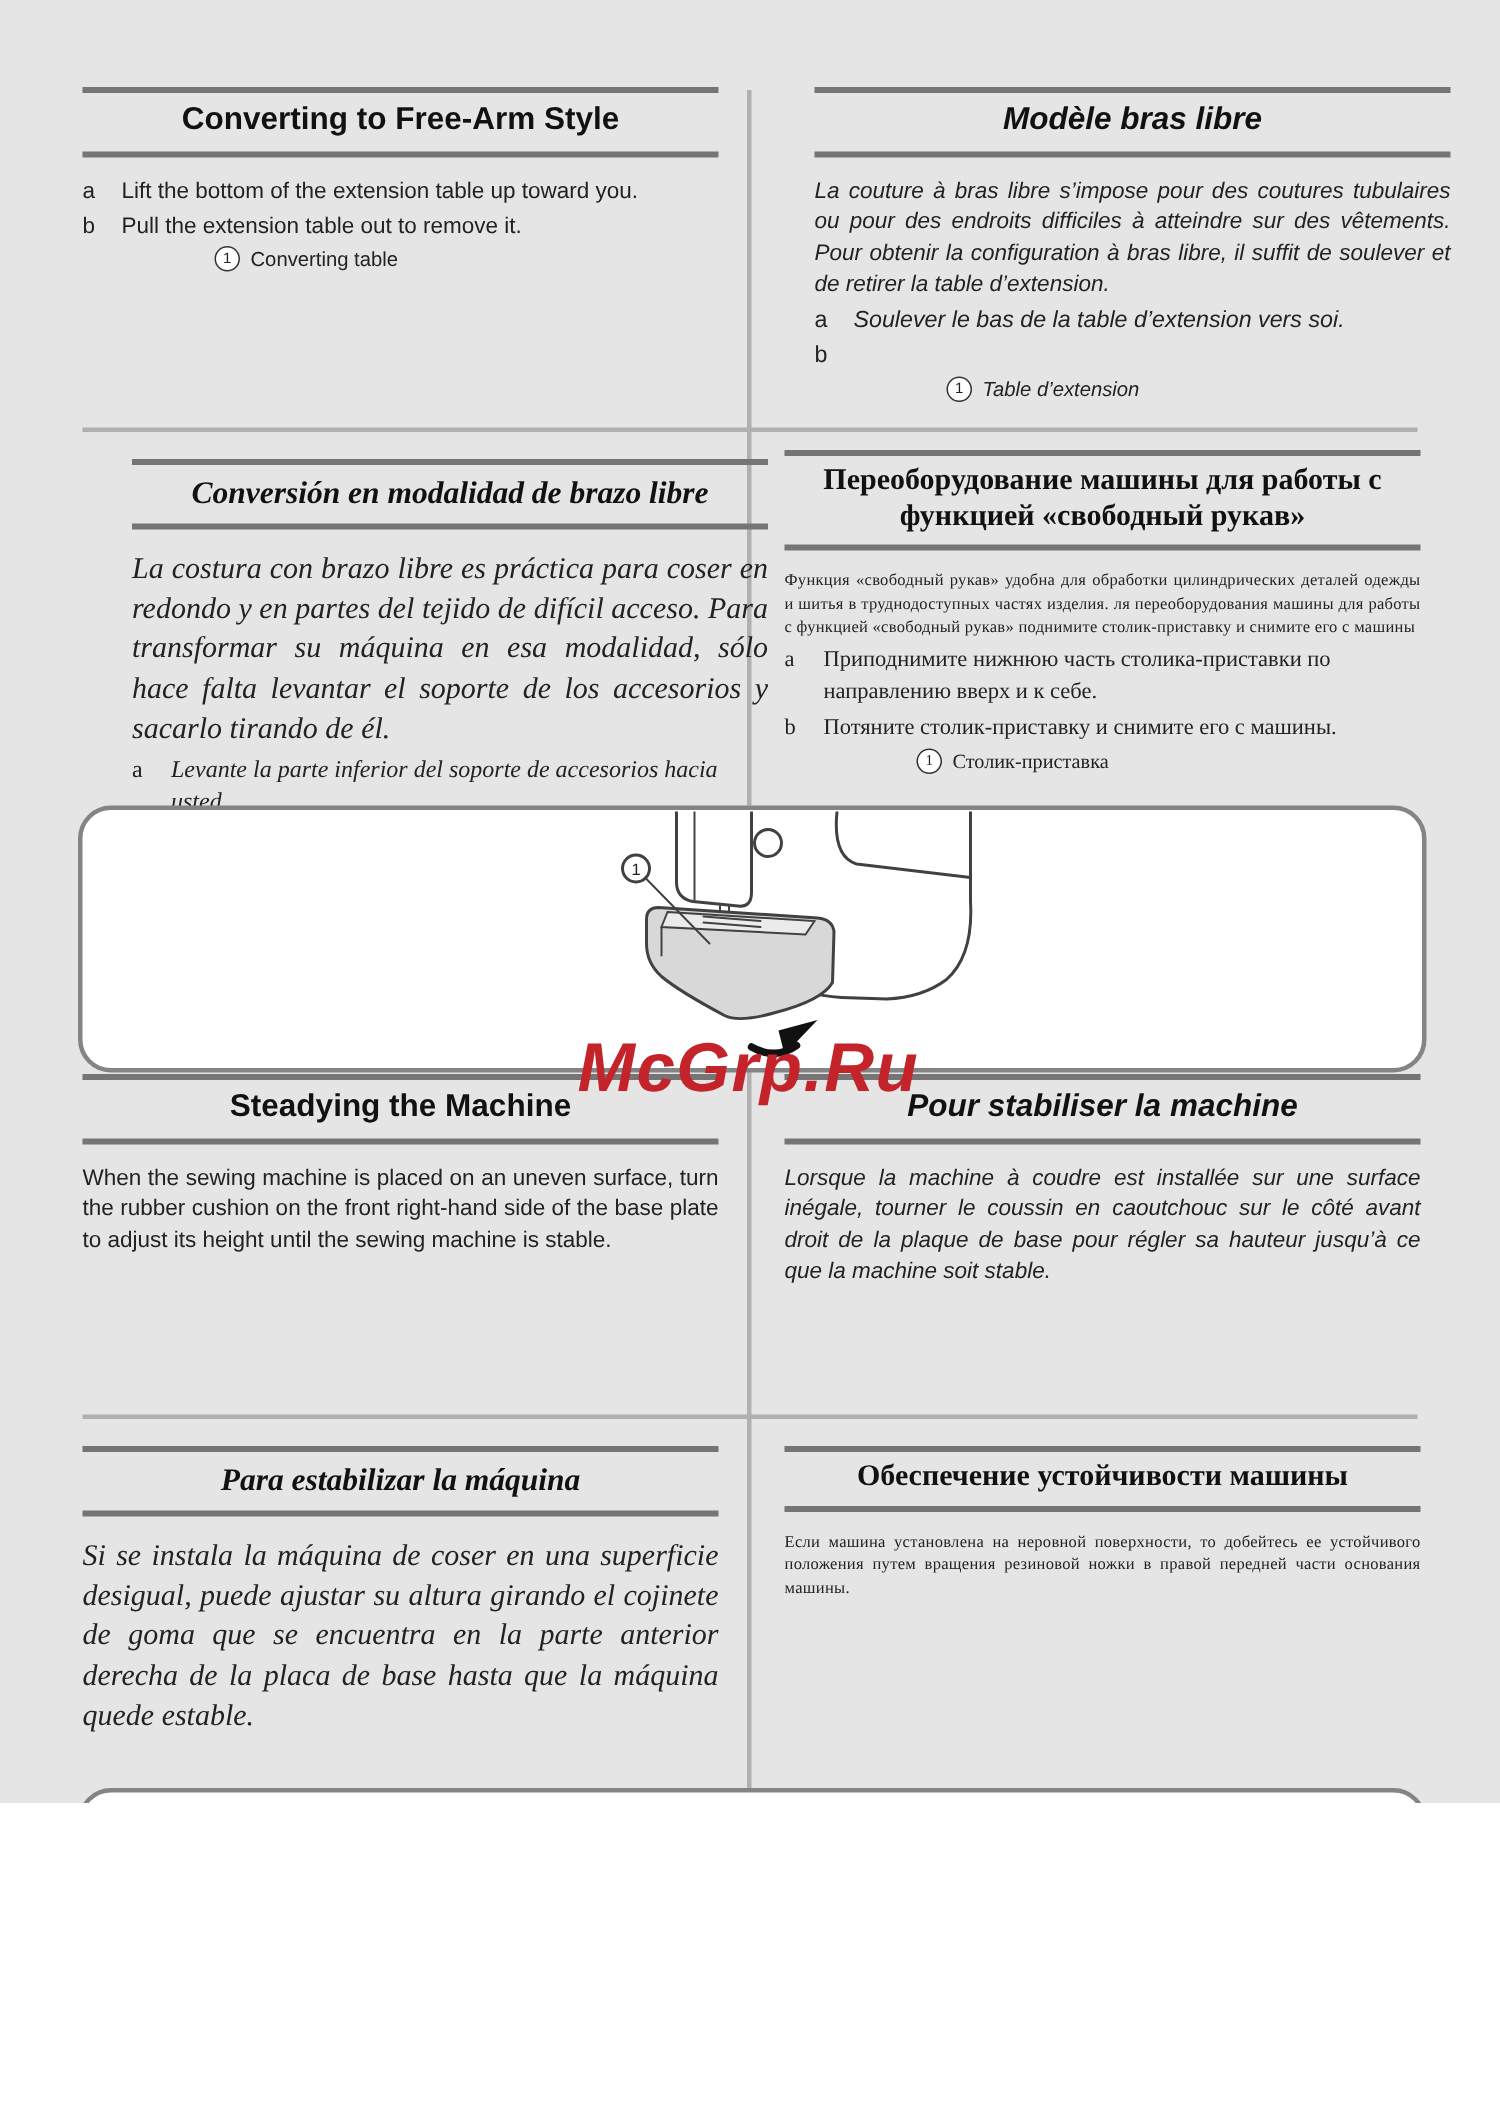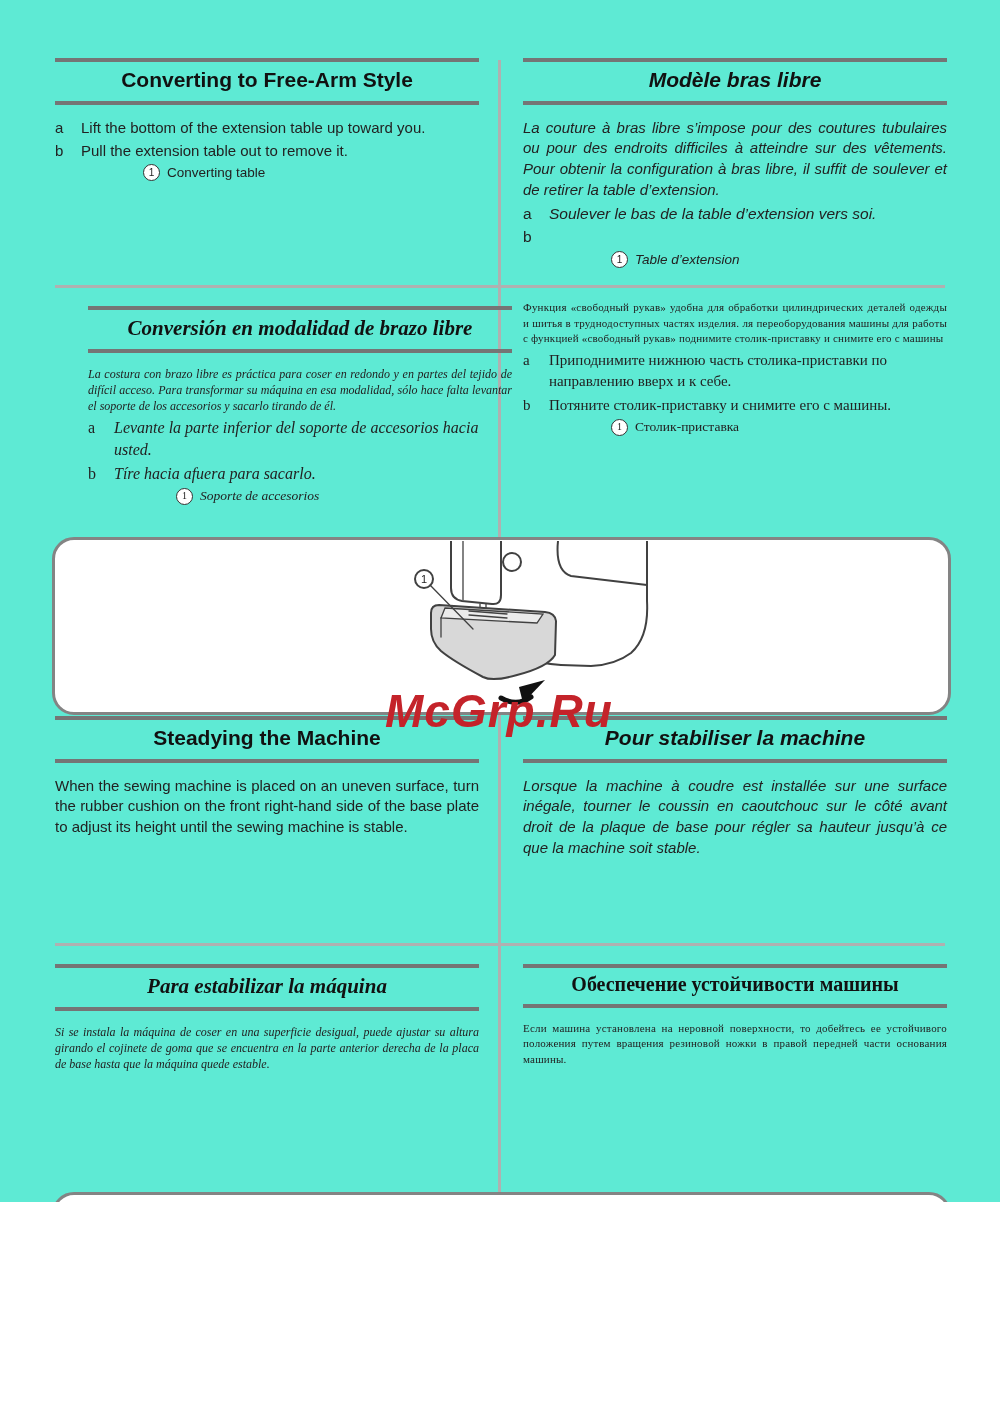--- a/index.html
+++ b/index.html
@@ -1,31 +1,31 @@
 <!DOCTYPE html>
 <html><head>
 <meta charset="utf-8">
 <style>
   html,body{margin:0;padding:0;background:#ffffff;}
-  #page{position:relative;width:1000px;height:1202px;background:#5eead4;overflow:hidden;
+  #page{position:relative;width:1000px;height:1202px;background:#e5e5e5;overflow:hidden;
         font-family:"Liberation Sans",sans-serif;color:#1c1c1c;}
 
   
   .sans     {font-family:"Liberation Sans",sans-serif;}
   .sans-it  {font-family:"Liberation Sans",sans-serif;font-style:italic;}
   .serif-it {font-family:"Liberation Serif",serif;font-style:italic;}
   .serif    {font-family:"Liberation Serif",serif;}
 
   .sec{position:absolute;width:424px;}
   .title{border-top:4px solid #757575;border-bottom:4px solid #757575;
          text-align:center;font-weight:bold;font-size:21px;line-height:1.18;
          padding:6px 2px 8px;margin:0 0 13px;color:#111;}
   .serif .title{font-size:20px;padding:5px 2px 7px;}
   .body{margin:0;text-align:justify;font-size:15px;line-height:1.38;color:#222;}
-  .serif-it .body{font-size:12px;line-height:1.34;}
+  .serif-it .body{font-size:20px;line-height:1.34;}
   .serif .body{font-size:11px;line-height:1.42;letter-spacing:.2px;}
   .sans-it .body{font-size:15px;}
   .step{display:flex;margin-top:3px;font-size:15px;line-height:1.35;color:#222;}
   .serif-it .step{font-size:16px;}
   .serif .step{font-size:15px;line-height:1.4;}
   .sans-it .step{font-size:15.5px;}
   .step .marker{flex:none;width:26px;font-style:normal;}
   .callout{display:flex;align-items:center;gap:7px;margin:3px 0 0 88px;font-size:13.5px;color:#222;}
   .circ{flex:none;width:15px;height:15px;border:1.4px solid #333;border-radius:50%;
         display:inline-flex;align-items:center;justify-content:center;
@@ -70,21 +70,21 @@
     <div class="step">
       <span class="marker">b</span>
       <span class="step-text">Pull the extension table out to remove it.</span>
     </div>
     <div class="callout">
       <span class="circ">1</span>
       <span class="callout-label">Converting table</span>
     </div>
   </section>
 
-  <section class="sec sans-it" style="left:523px;top:58px;">
+  <section class="sec sans-it" style="left:543px;top:58px;">
     <h2 class="title">Modèle bras libre</h2>
     <p class="body">La couture à bras libre s’impose pour des coutures tubulaires ou pour des endroits difficiles à atteindre sur des vêtements. Pour obtenir la configuration à bras libre, il suffit de soulever et de retirer la table d’extension.</p>
     <div class="step">
       <span class="marker">a</span>
       <span class="step-text">Soulever le bas de la table d’extension vers soi.</span>
     </div>
     <div class="step">
       <span class="marker">b</span>
     </div>
     <div class="callout">
@@ -104,20 +104,21 @@
       <span class="marker">b</span>
       <span class="step-text">Tíre hacia afuera para sacarlo.</span>
     </div>
     <div class="callout">
       <span class="circ">1</span>
       <span class="callout-label">Soporte de accesorios</span>
     </div>
   </section>
 
   <section class="sec serif" style="left:523px;top:300px;">
+    <h2 class="title">Переоборудование машины для работы с функцией «свободный рукав»</h2>
     <p class="body">Функция «свободный рукав» удобна для обработки цилиндрических деталей одежды и шитья в труднодоступных частях изделия. ля переоборудования машины для работы с функцией «свободный рукав» поднимите столик-приставку и снимите его с машины</p>
     <div class="step">
       <span class="marker">a</span>
       <span class="step-text">Приподнимите нижнюю часть столика-приставки по направлению вверх и к себе.</span>
     </div>
     <div class="step">
       <span class="marker">b</span>
       <span class="step-text">Потяните столик-приставку и снимите его с машины.</span>
     </div>
     <div class="callout">

